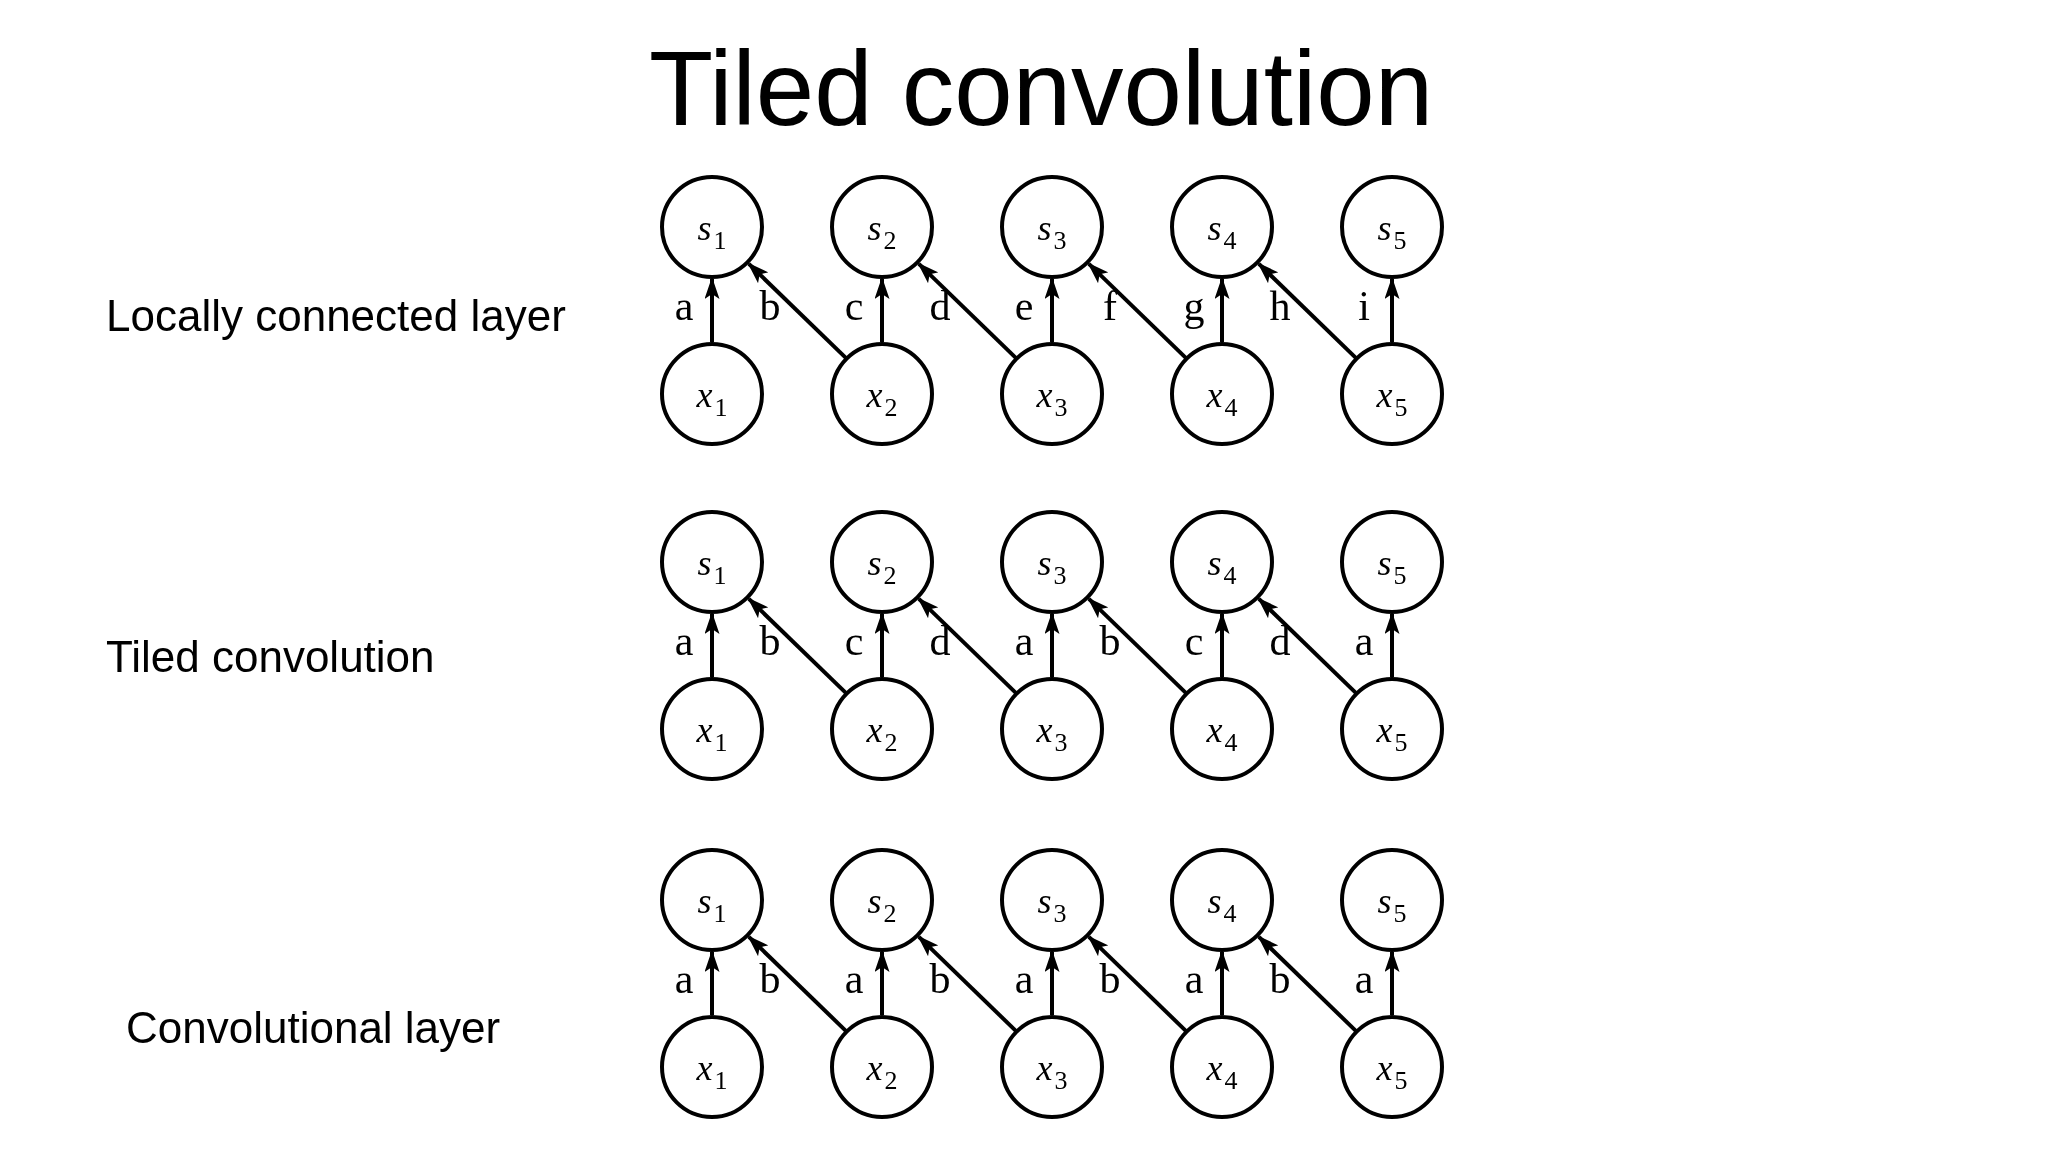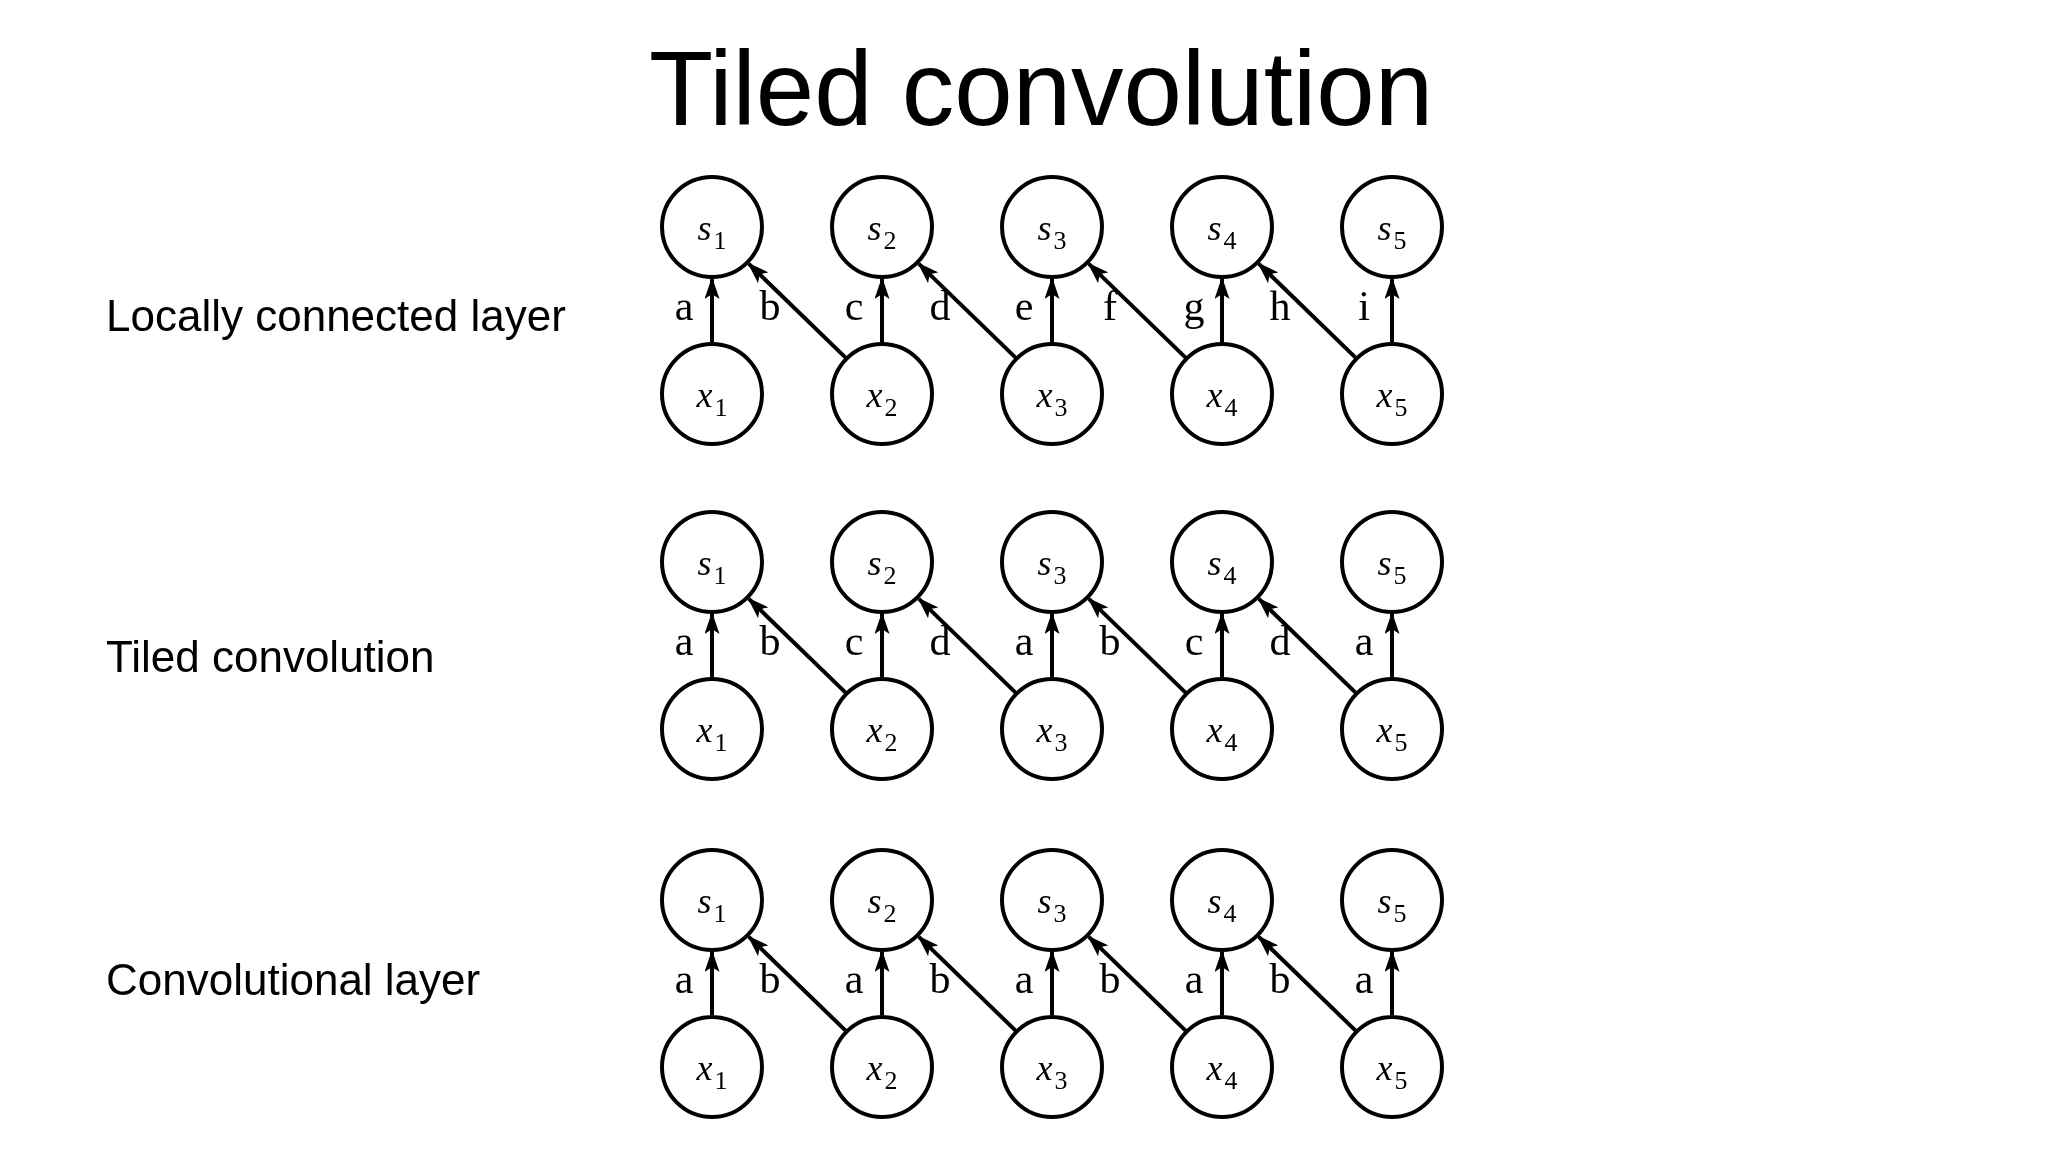--- a/index.html
+++ b/index.html
@@ -25,21 +25,21 @@
   .row-label {
     position: absolute;
     left: 106px;
     font-size: 44px;
     line-height: 1;
     white-space: nowrap;
     color: #000000;
   }
   #row-label-0 { top: 294px; }
   #row-label-1 { top: 635px; }
-  #row-label-2 { top: 958px; }
+  #row-label-2 { top: 1006px; margin-left: 20px; }
   svg.graph-canvas {
     position: absolute;
     left: 0;
     top: 0;
     width: 2048px;
     height: 1152px;
   }
   .node-circle { fill: #ffffff; stroke: #000000; stroke-width: 4px; }
   .edge-line   { stroke: #000000; stroke-width: 4px; fill: none; }
   .node-text {

